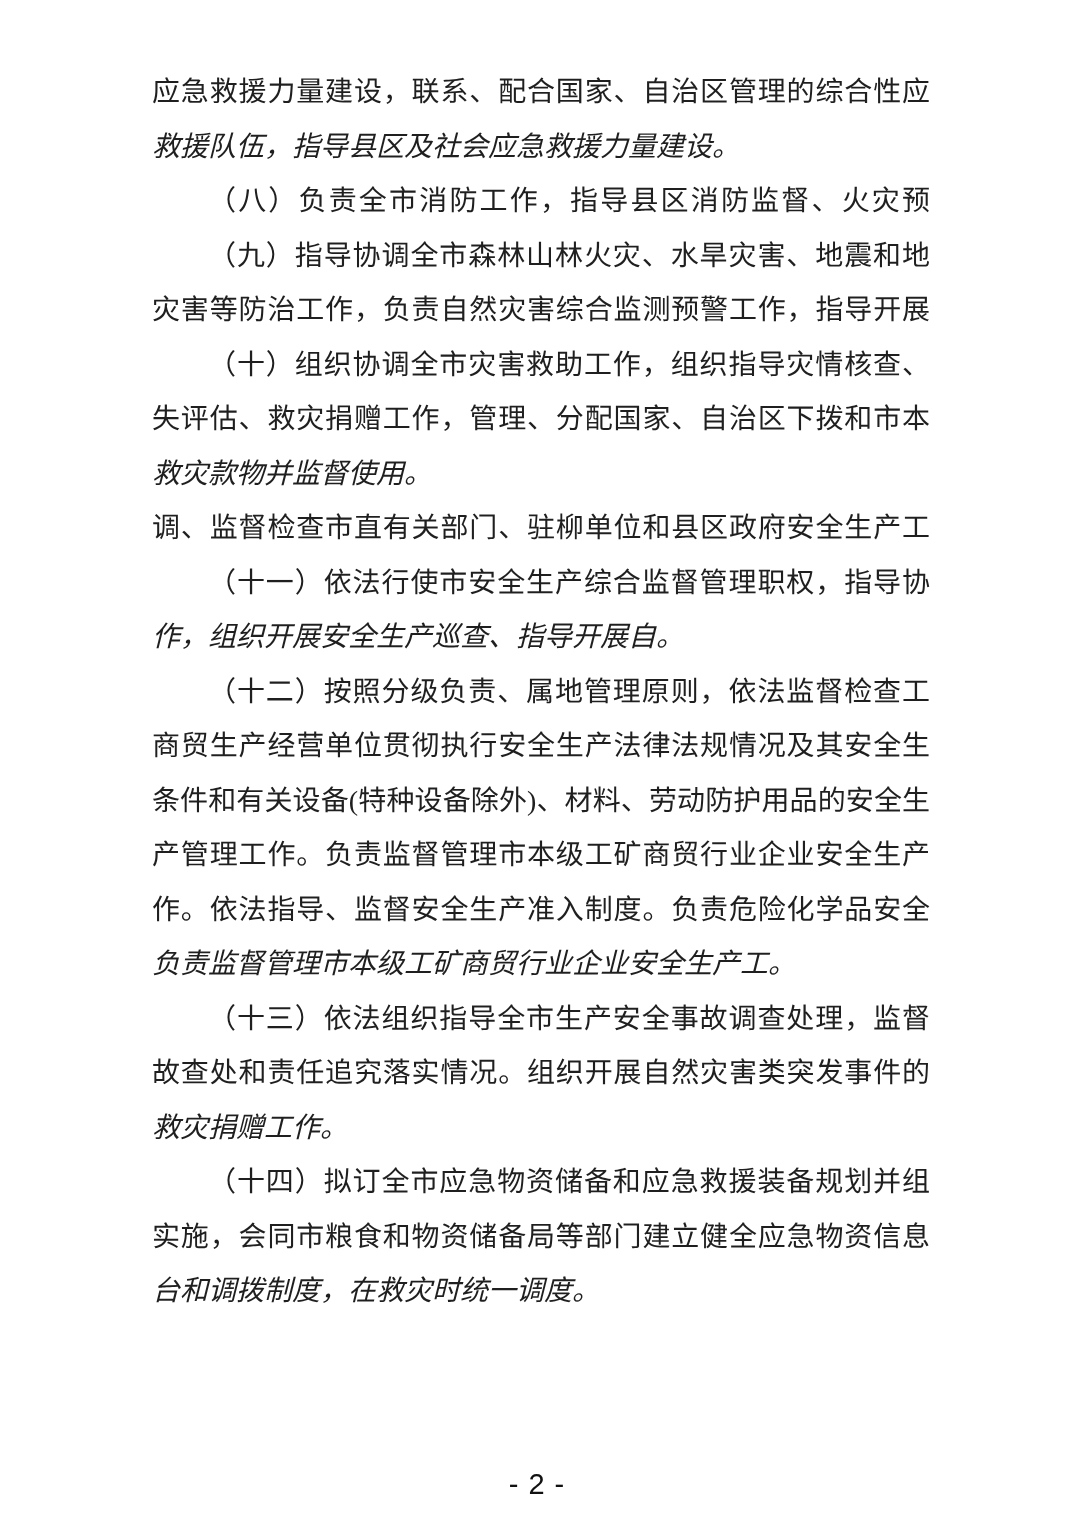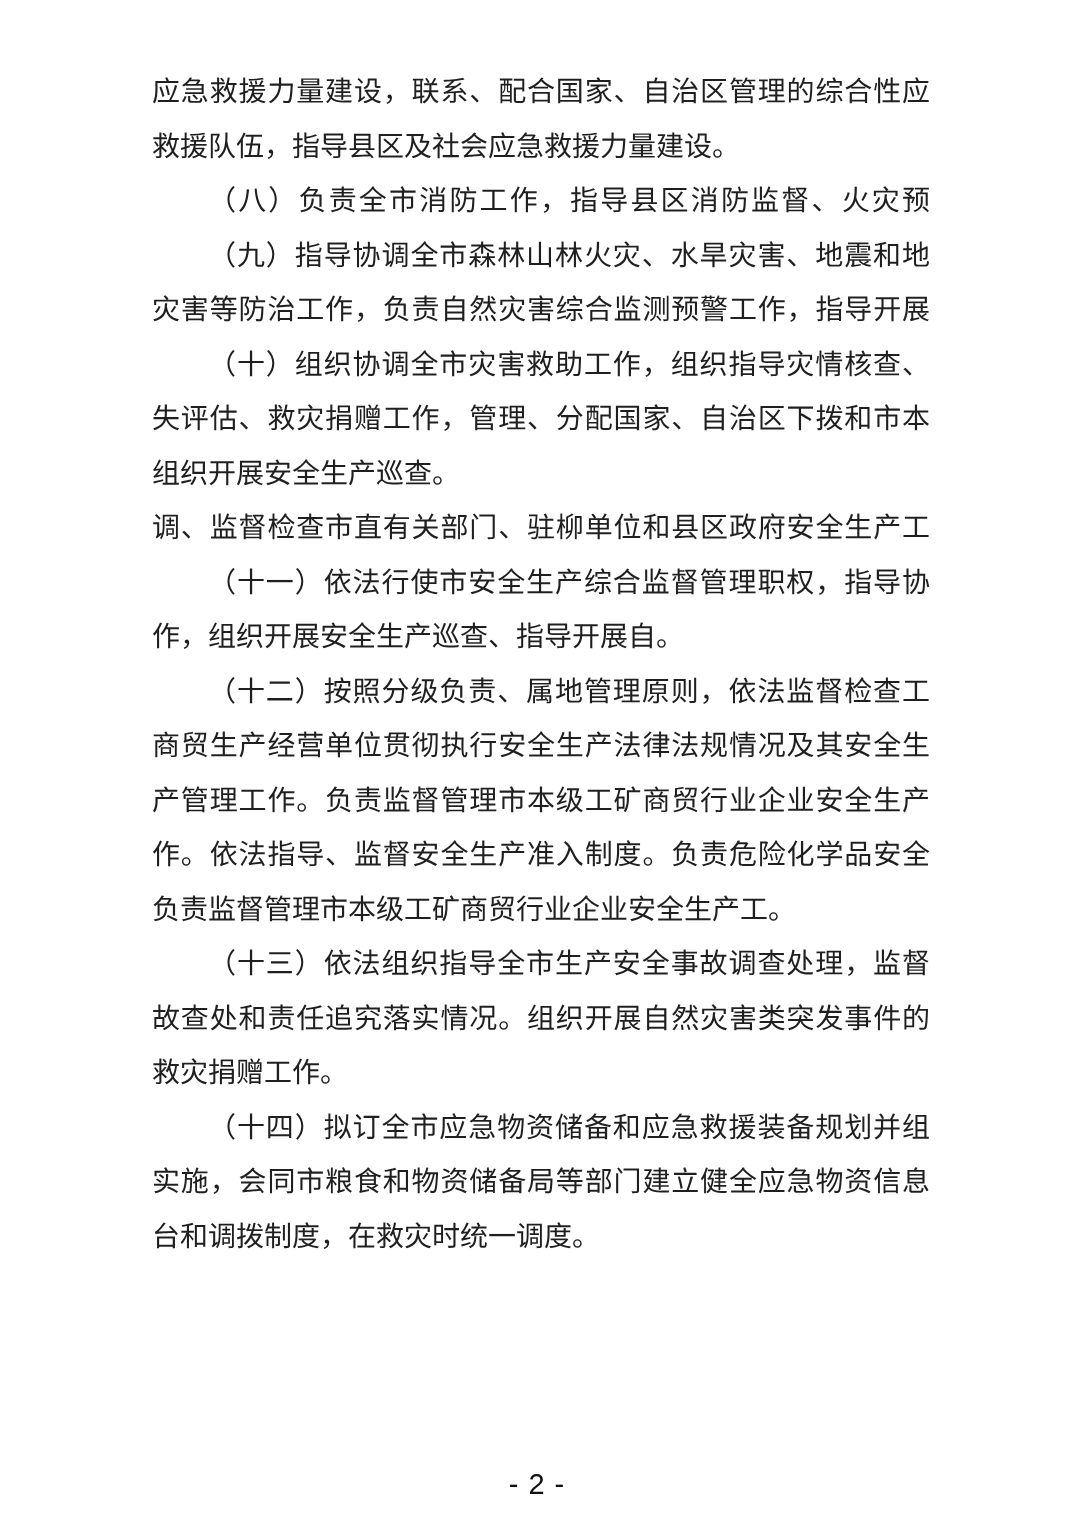--- a/index.html
+++ b/index.html
@@ -27,20 +27,21 @@
   }
   .line {
     text-align: justify;
     text-align-last: justify;
     height: 54.5px;
     overflow: hidden;
   }
   .line.last {
     text-align: left;
     text-align-last: left;
+    font-style: italic;
   }
   .line.indent {
     text-indent: 2em;
   }
   .page-footer {
     position: absolute;
     left: 0;
     top: 1468px;
     width: 100%;
     text-align: center;
@@ -55,26 +56,27 @@
 
 <div class="page">
   <div class="doc-body">
     <div class="line">应急救援力量建设，联系、配合国家、自治区管理的综合性应急</div>
     <div class="line last">救援队伍，指导县区及社会应急救援力量建设。</div>
     <div class="line indent">（八）负责全市消防工作，指导县区消防监督、火灾预防、</div>
     <div class="line indent">（九）指导协调全市森林山林火灾、水旱灾害、地震和地质</div>
     <div class="line">灾害等防治工作，负责自然灾害综合监测预警工作，指导开展自</div>
     <div class="line indent">（十）组织协调全市灾害救助工作，组织指导灾情核查、损</div>
     <div class="line">失评估、救灾捐赠工作，管理、分配国家、自治区下拨和市本级</div>
-    <div class="line last">组织开展安全生产巡查。</div>
+    <div class="line last">救灾款物并监督使用。</div>
     <div class="line">调、监督检查市直有关部门、驻柳单位和县区政府安全生产工</div>
     <div class="line indent">（十一）依法行使市安全生产综合监督管理职权，指导协</div>
     <div class="line last">作，组织开展安全生产巡查、指导开展自。</div>
     <div class="line indent">（十二）按照分级负责、属地管理原则，依法监督检查工矿</div>
     <div class="line">商贸生产经营单位贯彻执行安全生产法律法规情况及其安全生产</div>
+    <div class="line">条件和有关设备(特种设备除外)、材料、劳动防护用品的安全生</div>
     <div class="line">产管理工作。负责监督管理市本级工矿商贸行业企业安全生产工</div>
     <div class="line">作。依法指导、监督安全生产准入制度。负责危险化学品安全监</div>
     <div class="line last">负责监督管理市本级工矿商贸行业企业安全生产工。</div>
     <div class="line indent">（十三）依法组织指导全市生产安全事故调查处理，监督事</div>
     <div class="line">故查处和责任追究落实情况。组织开展自然灾害类突发事件的调</div>
     <div class="line last">救灾捐赠工作。</div>
     <div class="line indent">（十四）拟订全市应急物资储备和应急救援装备规划并组织</div>
     <div class="line">实施，会同市粮食和物资储备局等部门建立健全应急物资信息平</div>
     <div class="line last">台和调拨制度，在救灾时统一调度。</div>
   </div>

